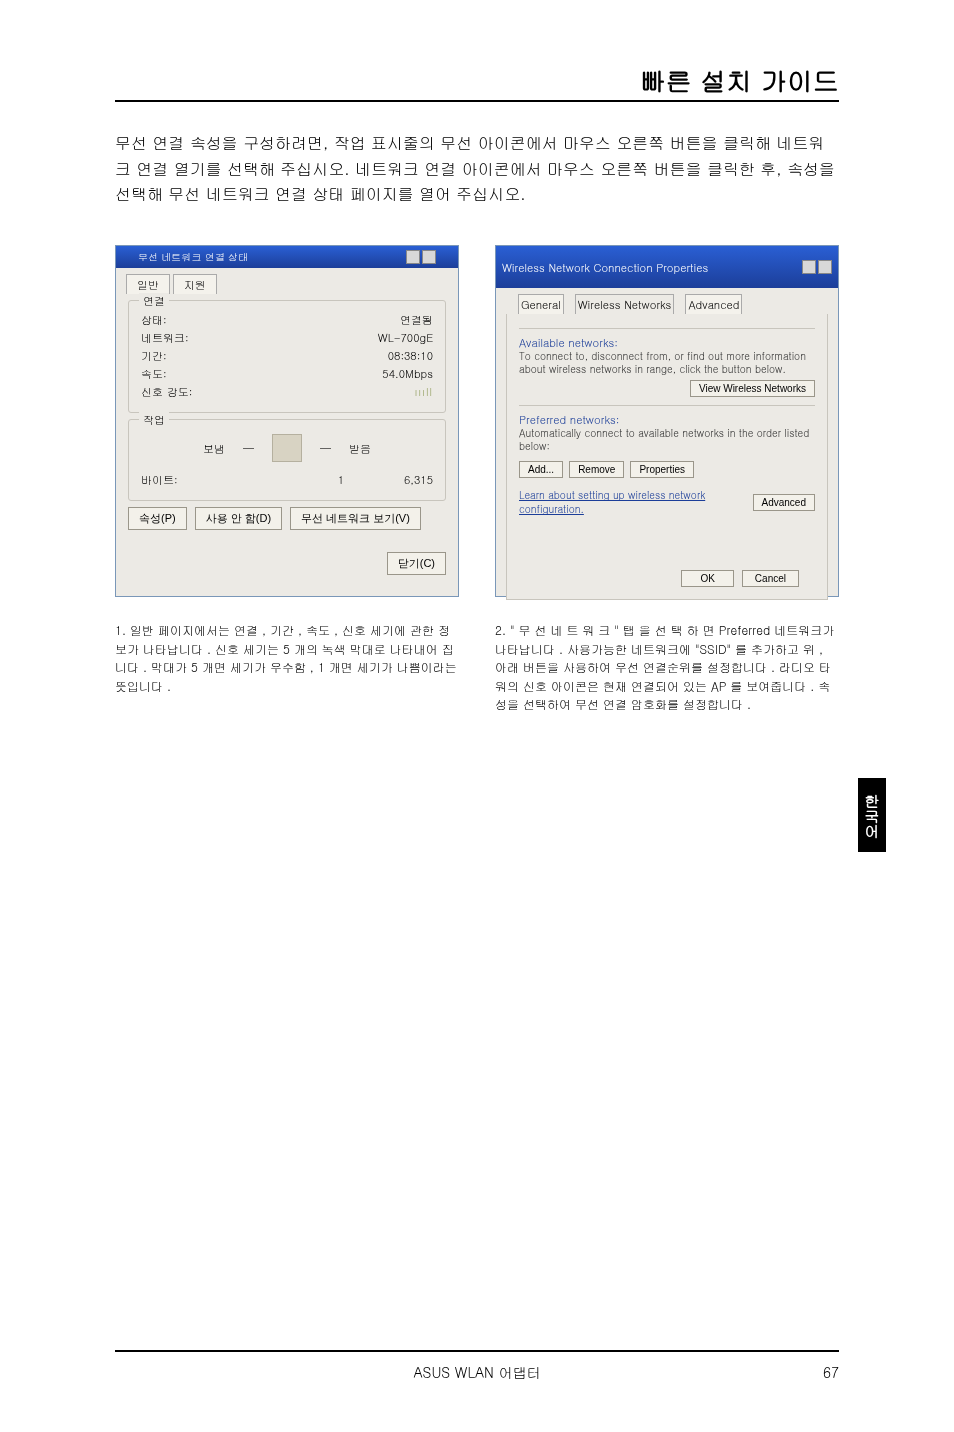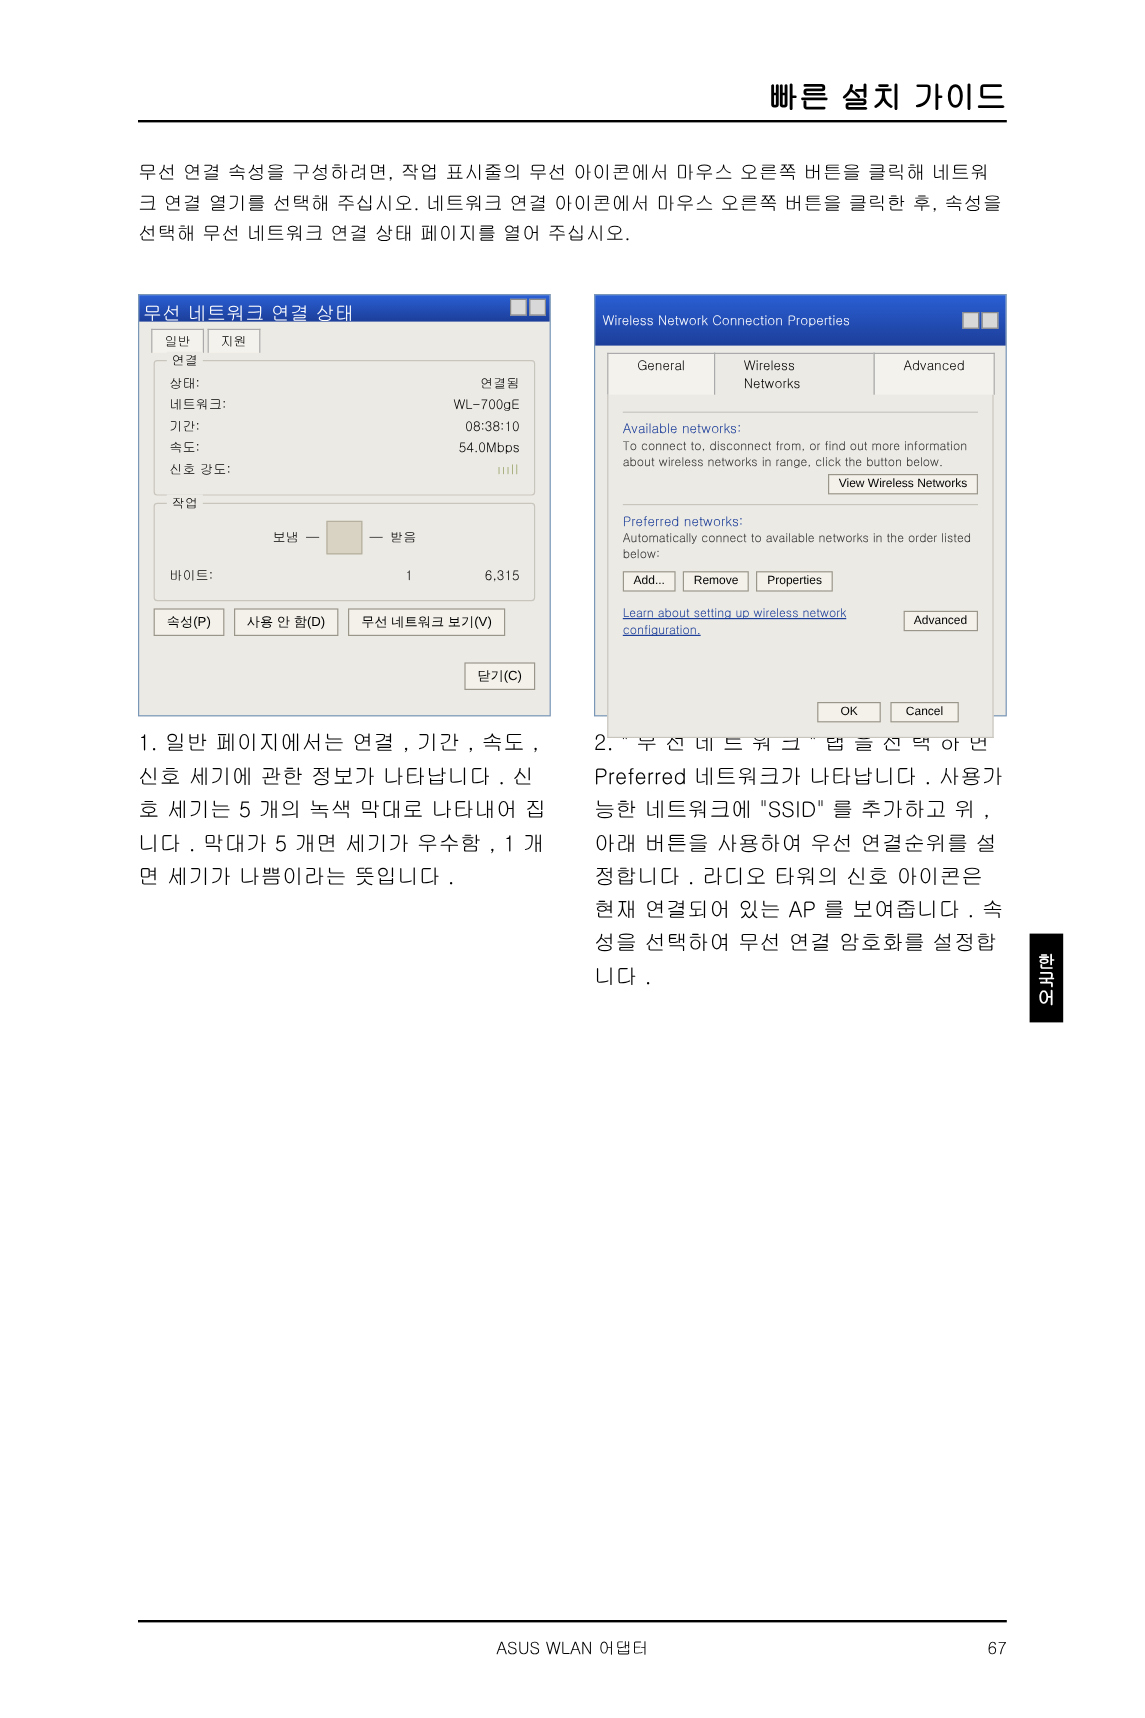--- a/index.html
+++ b/index.html
@@ -49,69 +49,69 @@
       height: 352px;
       position: relative;
       background: #eceae5;
       border: 1px solid #7a97b8;
       font-size: 11px;
     }
     .dlg-left .titlebar {
       height: 22px;
       background: linear-gradient(#2a5fd4,#1c3e99);
       color: #fff;
-      padding: 3px 3px;
-      font-size: 16px;
-      display:flex; justify-content:space-between;
+      padding: 3px 22px;
+      font-size: 10px;
+      display:flex; align-items:center; justify-content:space-between;
     }
     .tbicons { display:flex; gap:2px; }
     .tbicons span { width:14px; height:14px; background:#d8d8d8; display:inline-block; border:1px solid #888; }
     .tabs-l { padding: 6px 10px 0 10px; }
     .tabs-l span { display:inline-block; padding:2px 10px; border:1px solid #aaa; border-bottom:none; background:#f4f2ec; margin-right:-1px; }
     .group-l { margin: 6px 12px; border:1px solid #c8c5bd; border-radius:3px; padding: 8px 12px 10px 12px; background:#eceae5; position:relative; }
     .group-l .gtitle { position:absolute; top:-8px; left:10px; background:#eceae5; padding:0 4px; font-size:11px; }
     .row-l { display:flex; justify-content:space-between; margin:3px 0; }
     .sig { text-align:right; color:#9aa56a; letter-spacing:1px; }
-    .comp { display:flex; justify-content:center; align-items:center; gap:6px; margin: 6px 0 10px 0; }
+    .comp { display:flex; justify-content:center; align-items:center; gap:18px; margin: 6px 0 10px 0; }
     .comp .ic { width:30px; height:28px; background:#d8d3c3; border:1px solid #b5b09f; }
     .row-b { margin: 0 12px; display:flex; gap:8px; }
     .btn-l { border:1px solid #9a968a; background:#f3f1ea; padding:3px 10px; font-size:11px; }
     .close-row { display:flex; justify-content:flex-end; margin:22px 12px 16px 0; }
     
     .dlg-right {
       width: 100%;
       height: 352px;
       position:relative;
       background:#eceae5;
       border:1px solid #7a97b8;
       font-size:11px;
     }
     .dlg-right .titlebar {
       height: 32px;
       background: linear-gradient(#2a5fd4,#1c3e99);
       color:#fff; padding:21px 6px; display:flex; justify-content:space-between; align-items:center;
     }
     .tabs-r { display:flex; padding:6px 10px 0 10px; }
-    .tabs-r span { padding:2px 24px; border:1px solid #aaa; border-bottom:none; background:#f4f2ec; margin-right:-1px; }
+    .tabs-r span { padding:2px 2px; border:1px solid #aaa; border-bottom:none; background:#f4f2ec; margin-right:-1px;margin-left:12px; }
     .tabs-r span.active { background:#eceae5; }
     .pane-r { margin: 0 10px 10px 10px; border:1px solid #c8c5bd; border-top:none; background:#eceae5; padding:10px 12px; height:286px; position:relative; }
     .chk { display:flex; gap:6px; align-items:flex-start; margin-bottom:8px; }
     .chk input { margin-top:2px; }
     .subhead { color:#1c3e99; font-size:11px; border-top:1px solid #c8c5bd; padding-top:6px; margin-top:4px; }
     .small { font-size:10px; line-height:1.3; color:#333; }
     .btn-r { border:1px solid #9a968a; background:#f3f1ea; padding:2px 8px; font-size:10px; }
     .listbox { border:1px solid #9a968a; background:#fff; margin-top:4px; }
     .listbox .item { padding:2px 6px; display:flex; align-items:center; gap:5px; }
     .listbox .item.sel { background:#2a5fd4; color:#fff; }
     .ic-sm { width:12px; height:12px; background:#3c7; display:inline-block; }
     .row-btns { display:flex; gap:6px; margin-top:8px; }
     .link { color:#1c3e99; text-decoration:underline; font-size:10px; }
     .okcancel { position:absolute; bottom:12px; right:28px; display:flex; gap:8px; }
     
-    .caption { margin-top: 8px; font-size: 18px; line-height:1.55; }
+    .caption { margin-top: 24px; font-size: 12px; line-height:1.55; }
     
     .sidetab {
       position:absolute;
       right:68px;
       top:778px;
       width:28px;
       height:74px;
       background:#000;
       color:#fff;
       writing-mode: vertical-rl;

